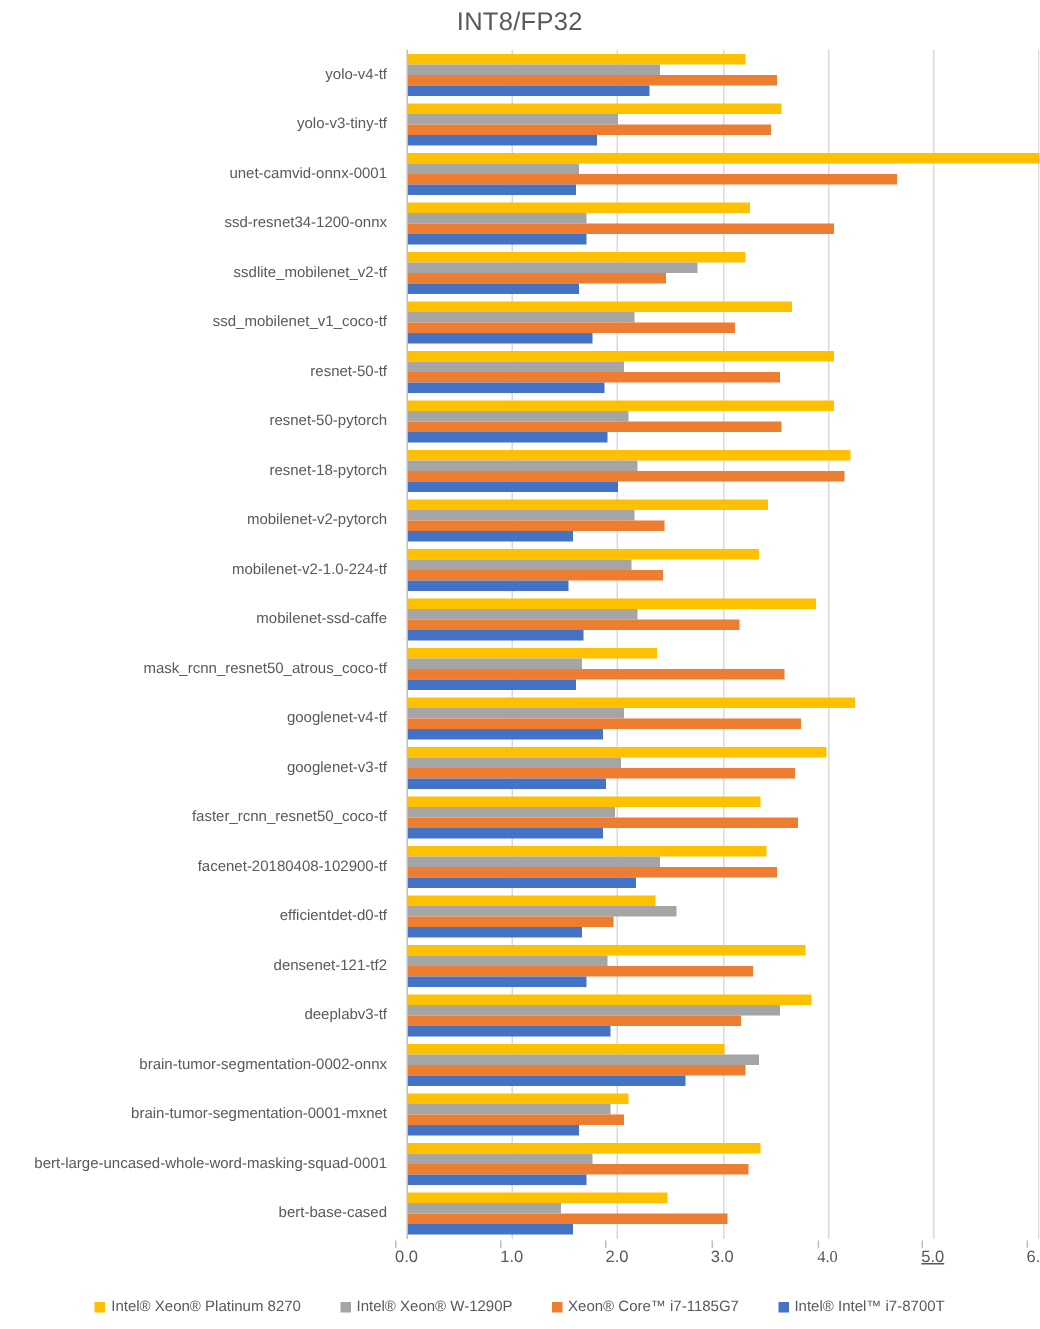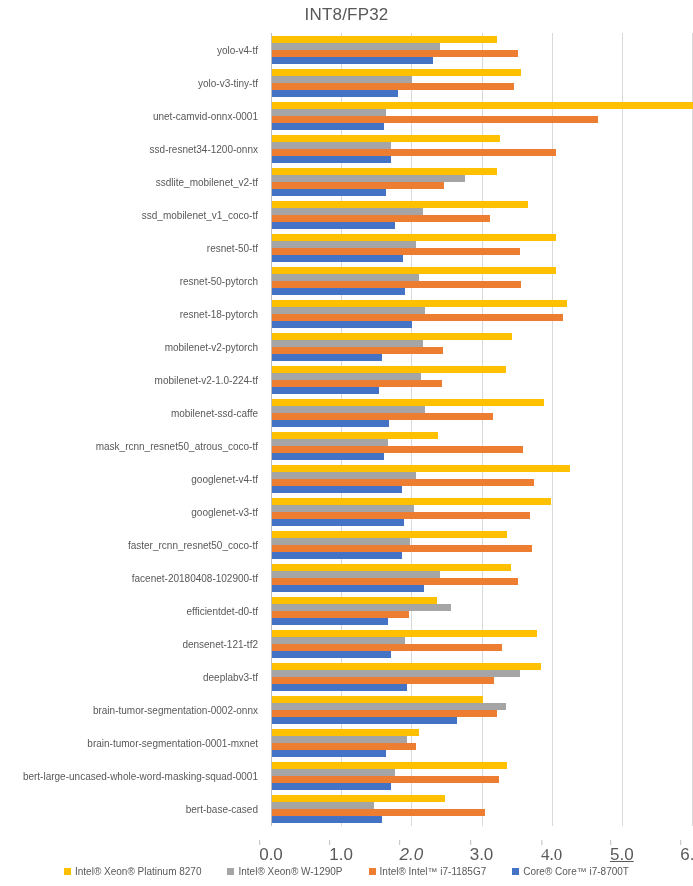--- a/index.html
+++ b/index.html
@@ -66,22 +66,22 @@
     height:7px;
   }
   
   #x-axis {
     position:absolute;
     left:271px; top:828px;
     width:421px; height:18px;
   }
   .xtick {
     position:absolute;
-    top:17px;
-    font-size:17px;
+    top:4px;
+    font-size:11px;
     color:#595959;
     transform:translateX(-50%);
     white-space:nowrap;
   }
   .xtickmark {
     position:absolute;
     top:-5px;
     width:1px; height:5px;
     background:#bfbfbf;
     left:0;
@@ -245,37 +245,37 @@
       <div class="bar" title="Intel® Xeon® Platinum 8270 — bert-base-cased: 2.47" style="left: 1px; top: 762.479px; width: 173.312px; background: rgb(255, 192, 0);"></div>
       <div class="bar" title="Intel® Xeon® W-1290P — bert-base-cased: 1.45" style="left: 1px; top: 769.479px; width: 101.742px; background: rgb(165, 165, 165);"></div>
       <div class="bar" title="Intel® Core™ i7-1185G7 — bert-base-cased: 3.03" style="left: 1px; top: 776.479px; width: 212.605px; background: rgb(237, 125, 49);"></div>
       <div class="bar" title="Intel® Core™ i7-8700T — bert-base-cased: 1.57" style="left: 1px; top: 783.479px; width: 110.162px; background: rgb(68, 114, 196);"></div>
     </div>
 </div>
 
 <div id="x-axis">
     <div class="xtick" style="left: 0px;">0.0<div class="xtickmark"></div></div>
     <div class="xtick" style="left: 70.1667px;">1.0<div class="xtickmark"></div></div>
-    <div class="xtick" style="left: 140.333px; font-style: italic;">2.0<div class="xtickmark"></div></div>
+    <div class="xtick" style="left: 140.333px;">2.0<div class="xtickmark"></div></div>
     <div class="xtick" style="left: 210.5px;">3.0<div class="xtickmark"></div></div>
     <div class="xtick" style="left: 280.667px; font-family: Liberation Serif, serif;">4.0<div class="xtickmark"></div></div>
     <div class="xtick" style="left: 350.833px; text-decoration: underline;">5.0<div class="xtickmark"></div></div>
     <div class="xtick" style="left: 421px;">6.0<div class="xtickmark"></div></div>
   </div>
 
 <div id="legend">
     <div class="legend-item">
       <span class="legend-swatch" style="background: rgb(255, 192, 0);"></span>
       <span>Intel® Xeon® Platinum 8270</span>
     </div>
     <div class="legend-item">
       <span class="legend-swatch" style="background: rgb(165, 165, 165);"></span>
       <span>Intel® Xeon® W-1290P</span>
     </div>
     <div class="legend-item">
       <span class="legend-swatch" style="background: rgb(237, 125, 49);"></span>
-      <span>Intel® Intel™ i7-1185G7</span>
+      <span>Xeon® Core™ i7-1185G7</span>
     </div>
     <div class="legend-item">
       <span class="legend-swatch" style="background: rgb(68, 114, 196);"></span>
-      <span>Core® Core™ i7-8700T</span>
+      <span>Intel® Intel™ i7-8700T</span>
     </div>
   </div>
 
 </body></html>

